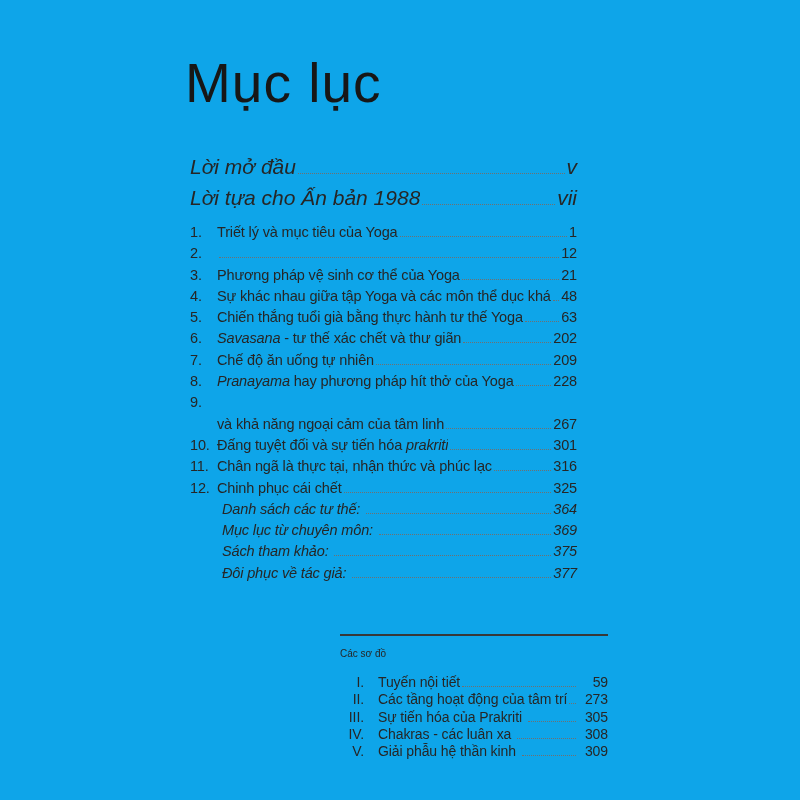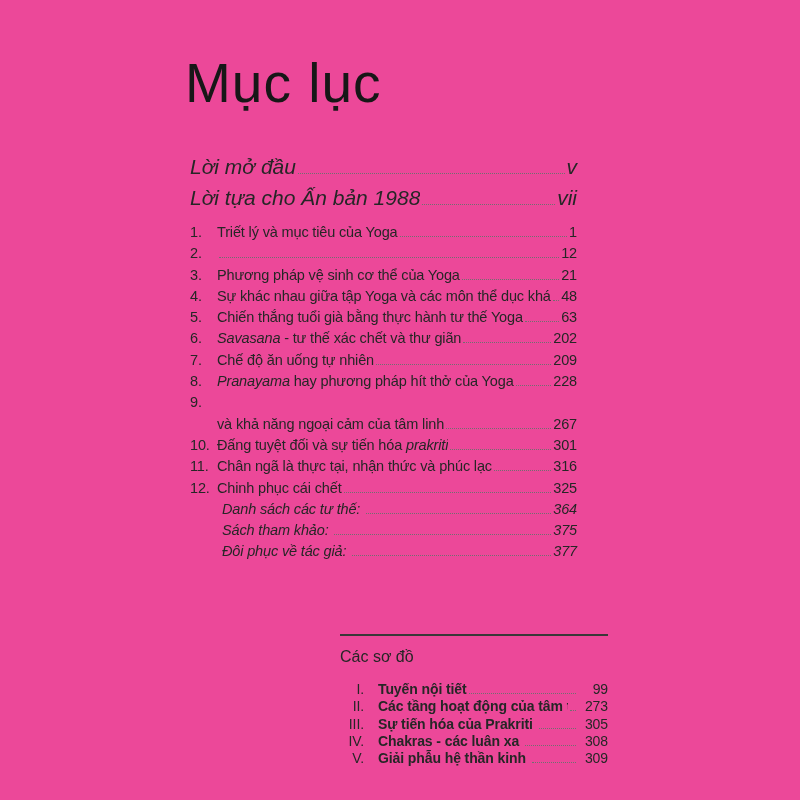--- a/index.html
+++ b/index.html
@@ -1,19 +1,19 @@
 <!DOCTYPE html>
 <html><head>
 <meta charset="utf-8">
 <style>
   html, body { margin:0; padding:0; background:#ffffff; }
   .page {
     position:relative;
     width:800px; height:800px;
-    background:#ec4899;
+    background:#0ea5e9;
     font-family:"Liberation Sans","DejaVu Sans",sans-serif;
     color:#262626;
     overflow:hidden;
   }
   .main {
     position:absolute;
     left:190px; top:0;
     width:387px;
   }
   .doc-title {
@@ -53,31 +53,31 @@
   }
   .pg { flex:none; }
   .sub { padding-left:32px; }
   .sub .txt, .sub .pg { font-style:italic; }
   .diagrams {
     position:absolute;
     left:340px; top:634px;
     width:268px;
   }
   .divider { border-top:2px solid #383838; height:0; }
-  .dheading { margin-top:12px; font-size:16px; }
+  .dheading { margin-top:12px; font-size:10px; }
   .dlist { margin-top:15px; }
   .drow {
     display:flex;
     align-items:baseline;
     line-height:17.3px;
     font-size:14px;
     letter-spacing:-0.1px;
   }
   .dnum { flex:none; width:24px; text-align:right; margin-right:14px; }
-  .dtxt { flex:0 1 auto; white-space:pre; overflow:hidden;font-weight:bold; }
+  .dtxt { flex:0 1 auto; white-space:pre; overflow:hidden; }
   .dpg { flex:none; min-width:30px; text-align:right; }
 </style>
 </head>
 <body>
 
 <div class="page">
 
   <div class="main">
 
     <h1 class="doc-title">Mục lục</h1>
@@ -183,20 +183,25 @@
         <span class="leader"></span>
         <span class="pg">325</span>
       </div>
 
       <div class="crow sub">
         <span class="txt">Danh sách các tư thế: </span>
         <span class="leader"></span>
         <span class="pg">364</span>
       </div>
       <div class="crow sub">
+        <span class="txt">Mục lục từ chuyên môn: </span>
+        <span class="leader"></span>
+        <span class="pg">369</span>
+      </div>
+      <div class="crow sub">
         <span class="txt">Sách tham khảo: </span>
         <span class="leader"></span>
         <span class="pg">375</span>
       </div>
       <div class="crow sub">
         <span class="txt">Đôi phục về tác giả: </span>
         <span class="leader"></span>
         <span class="pg">377</span>
       </div>
 
@@ -205,21 +210,21 @@
 
   <div class="diagrams">
     <div class="divider"></div>
     <div class="dheading">Các sơ đồ</div>
     <div class="dlist">
 
       <div class="drow">
         <span class="dnum">I.</span>
         <span class="dtxt">Tuyến nội tiết</span>
         <span class="leader"></span>
-        <span class="dpg">99</span>
+        <span class="dpg">59</span>
       </div>
 
       <div class="drow">
         <span class="dnum">II.</span>
         <span class="dtxt">Các tầng hoạt động của tâm trí</span>
         <span class="leader"></span>
         <span class="dpg">273</span>
       </div>
 
       <div class="drow">

